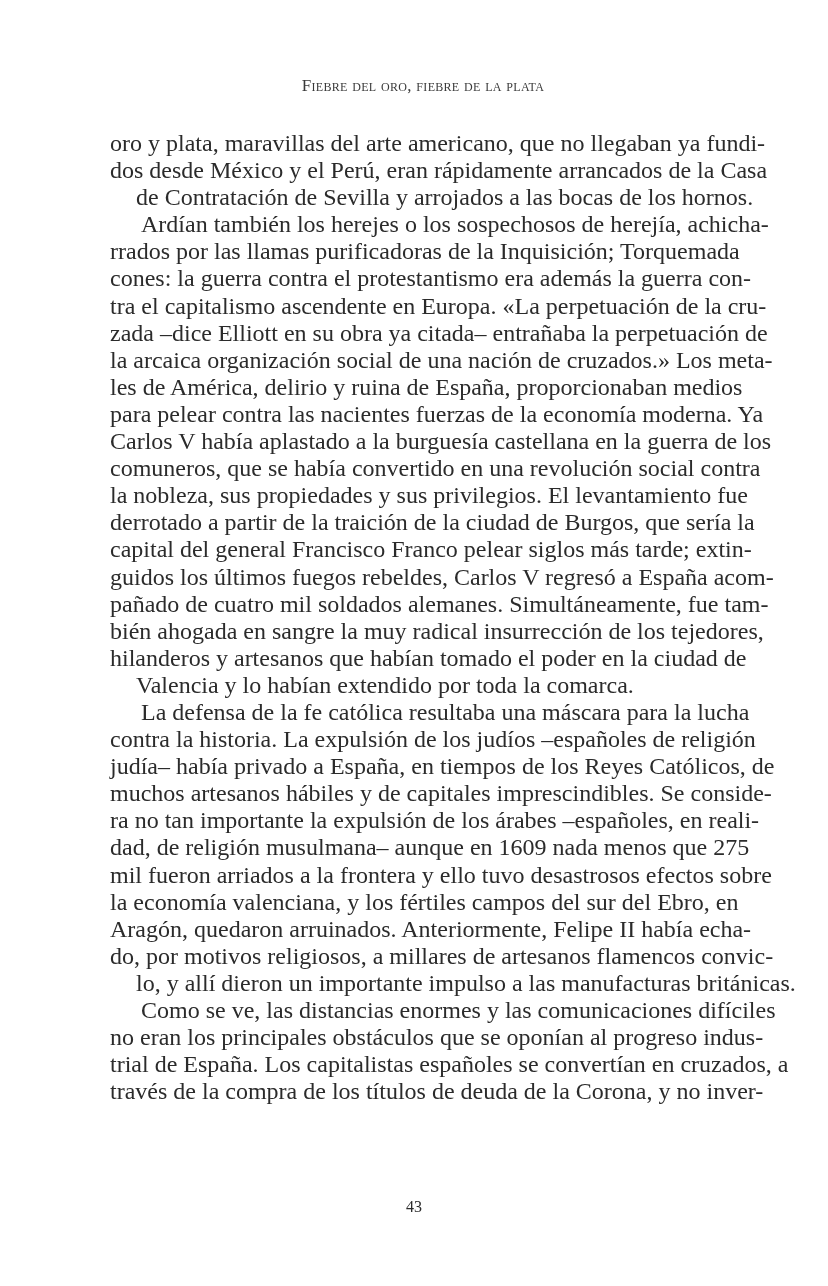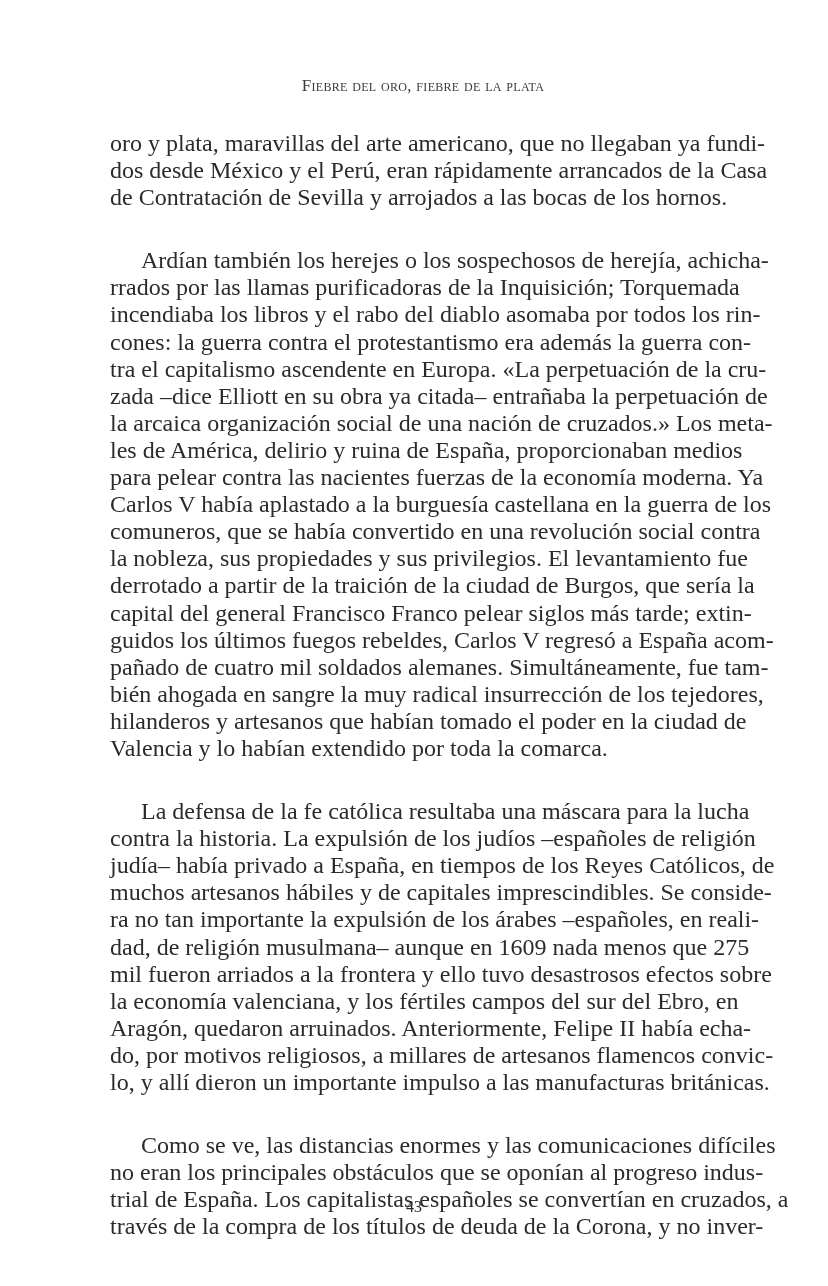--- a/index.html
+++ b/index.html
@@ -46,24 +46,24 @@
       line-height: 27.1px;
       font-family: "Liberation Serif", "DejaVu Serif", serif;
       font-size: 24px;
       white-space: nowrap;
       text-align: justify;
       text-align-last: justify;
       color: #2b2b2b;
     }
     .line.indent {
       padding-left: 31px;
-      margin-top: 36px;
     }
     .line.last {
       text-align-last: left;
+      margin-left: 26px;
     }
     .folio {
       position: absolute;
       top: 1198px;
       left: 0;
       width: 828px;
       text-align: center;
       font-family: "Liberation Serif", "DejaVu Serif", serif;
       font-size: 16px;
       color: #2b2b2b;
@@ -79,21 +79,20 @@
 
     <div>
       <span class="line">oro y plata, maravillas del arte americano, que no llegaban ya fundi-</span>
       <span class="line">dos desde México y el Perú, eran rápidamente arrancados de la Casa</span>
       <span class="line last">de Contratación de Sevilla y arrojados a las bocas de los hornos.</span>
     </div>
 
     <div>
       <span class="line indent">Ardían también los herejes o los sospechosos de herejía, achicha-</span>
       <span class="line">rrados por las llamas purificadoras de la Inquisición; Torquemada</span>
-      <span class="line">incendiaba los libros y el rabo del diablo asomaba por todos los rin-</span>
       <span class="line">cones: la guerra contra el protestantismo era además la guerra con-</span>
       <span class="line">tra el capitalismo ascendente en Europa. «La perpetuación de la cru-</span>
       <span class="line">zada –dice Elliott en su obra ya citada– entrañaba la perpetuación de</span>
       <span class="line">la arcaica organización social de una nación de cruzados.» Los meta-</span>
       <span class="line">les de América, delirio y ruina de España, proporcionaban medios</span>
       <span class="line">para pelear contra las nacientes fuerzas de la economía moderna. Ya</span>
       <span class="line">Carlos V había aplastado a la burguesía castellana en la guerra de los</span>
       <span class="line">comuneros, que se había convertido en una revolución social contra</span>
       <span class="line">la nobleza, sus propiedades y sus privilegios. El levantamiento fue</span>
       <span class="line">derrotado a partir de la traición de la ciudad de Burgos, que sería la</span>

